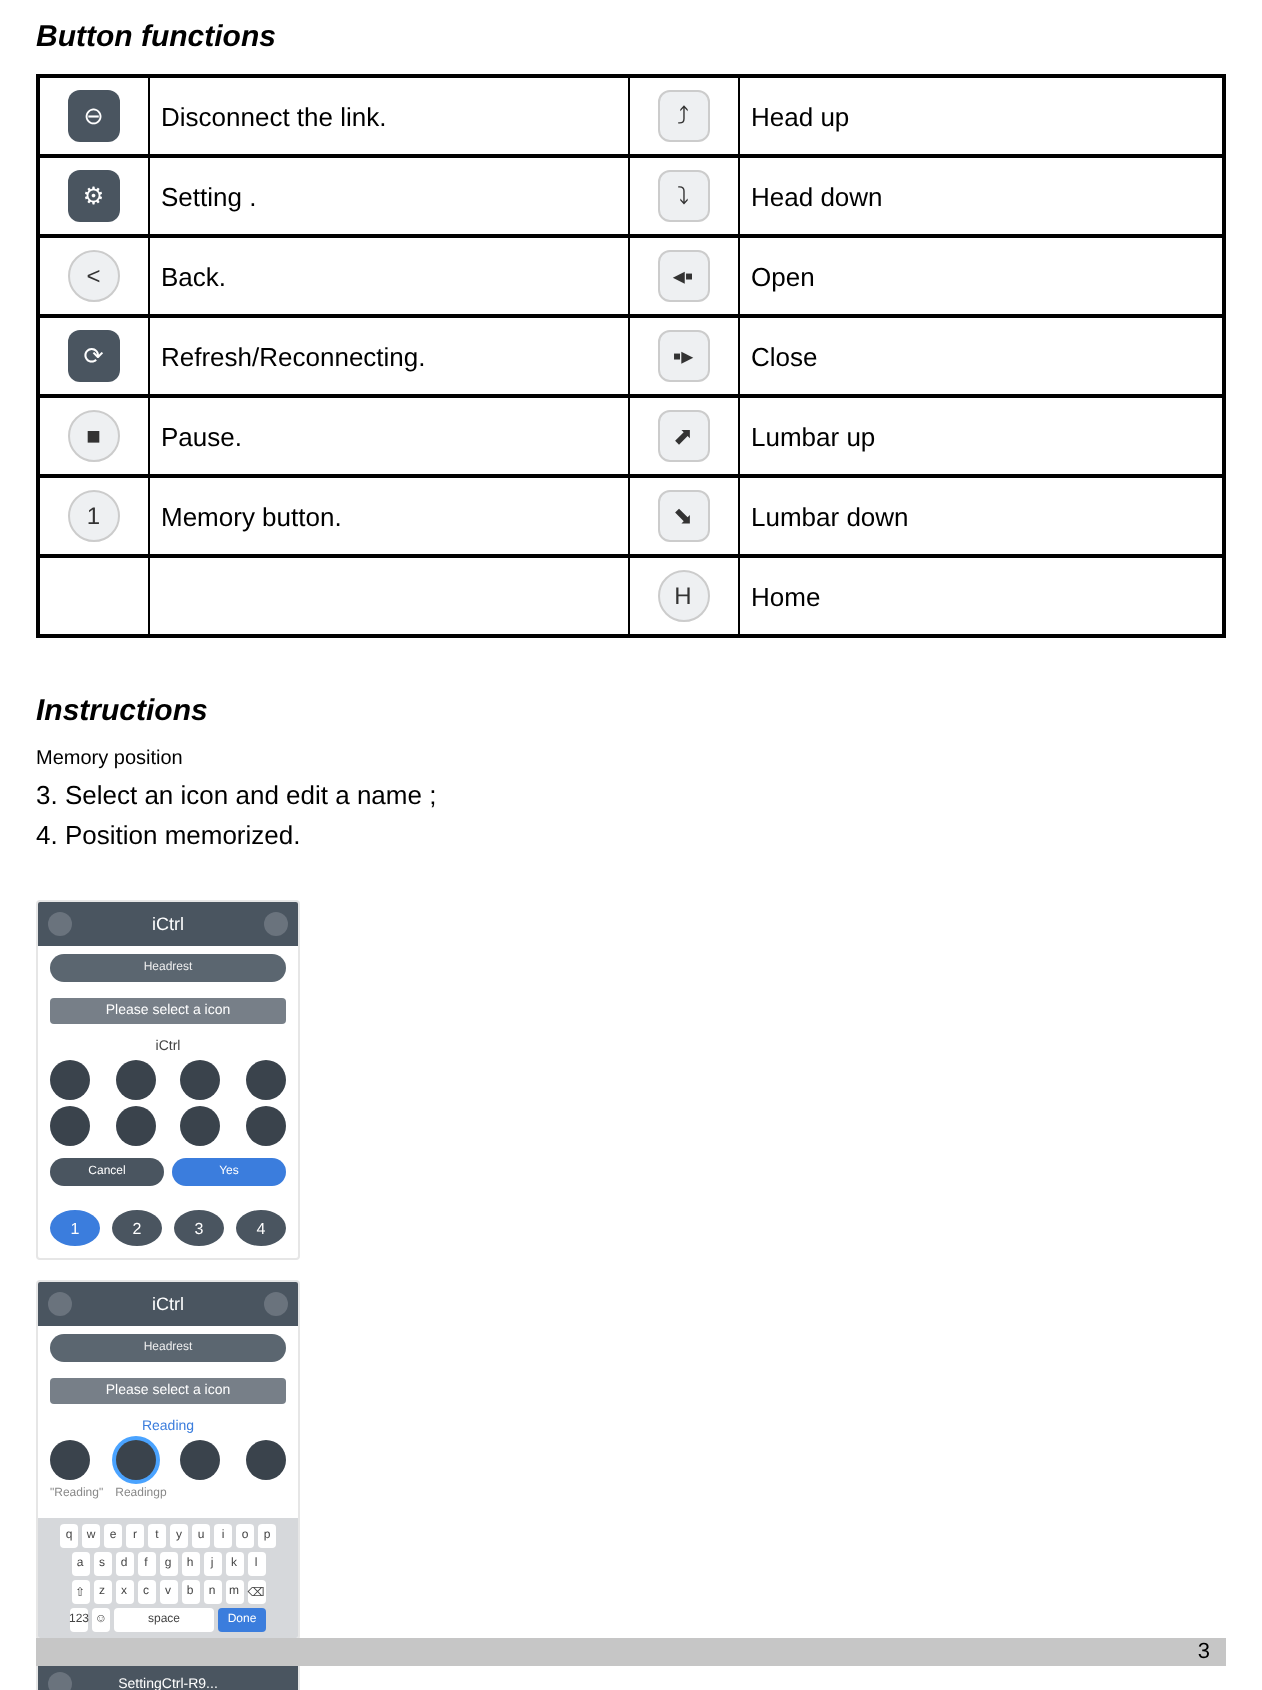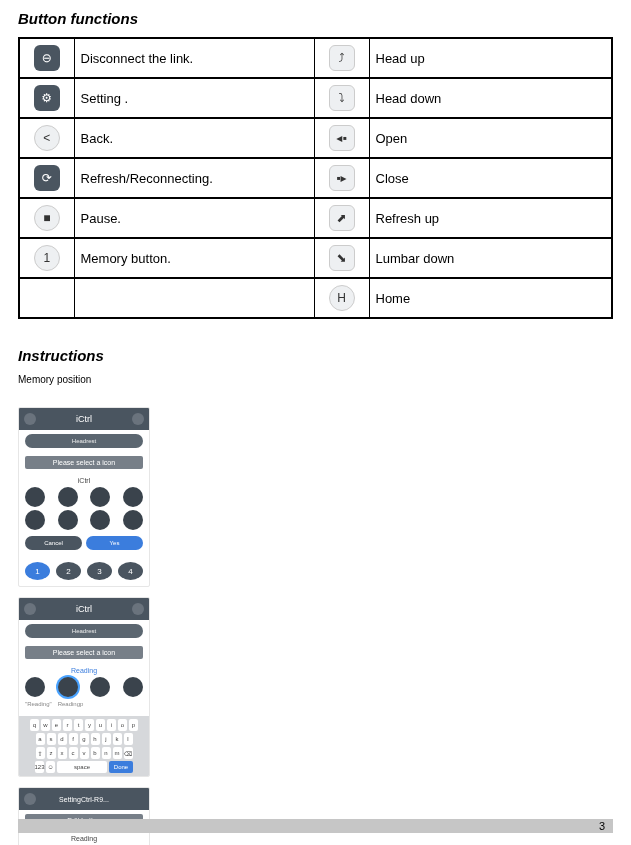--- a/index.html
+++ b/index.html
@@ -150,41 +150,43 @@
   <tr>
     <td class="iconcell"><span class="icon-sq dark">⟳</span></td>
     <td class="labelcell">Refresh/Reconnecting.</td>
     <td class="iconcell"><span class="icon-sq light">▪▸</span></td>
     <td>Close</td>
   </tr>
   <tr>
     <td class="iconcell"><span class="icon-sq light round">■</span></td>
     <td class="labelcell">Pause.</td>
     <td class="iconcell"><span class="icon-sq light">⬈</span></td>
-    <td>Refresh up</td>
+    <td>Lumbar up</td>
   </tr>
   <tr>
     <td class="iconcell"><span class="icon-sq light round">1</span></td>
     <td class="labelcell">Memory button.</td>
     <td class="iconcell"><span class="icon-sq light">⬊</span></td>
     <td>Lumbar down</td>
   </tr>
   <tr>
     <td class="iconcell"></td>
     <td class="labelcell"></td>
     <td class="iconcell"><span class="icon-sq light round">H</span></td>
     <td>Home</td>
   </tr>
 </tbody>
   </table>
 
 <div class="instr-block">
   <h2>Instructions</h2>
   <div class="subhead">Memory position</div>
   <div class="steps">
+    <div>3. Select an icon and edit a name ;</div>
+    <div>4. Position memorized.</div>
   </div>
 </div>
 
 <div class="shots-row">
 
   <div class="shot">
     <div class="topbar">
         <span class="tl"></span>
         <span>iCtrl</span>
         <span class="tr"></span>

